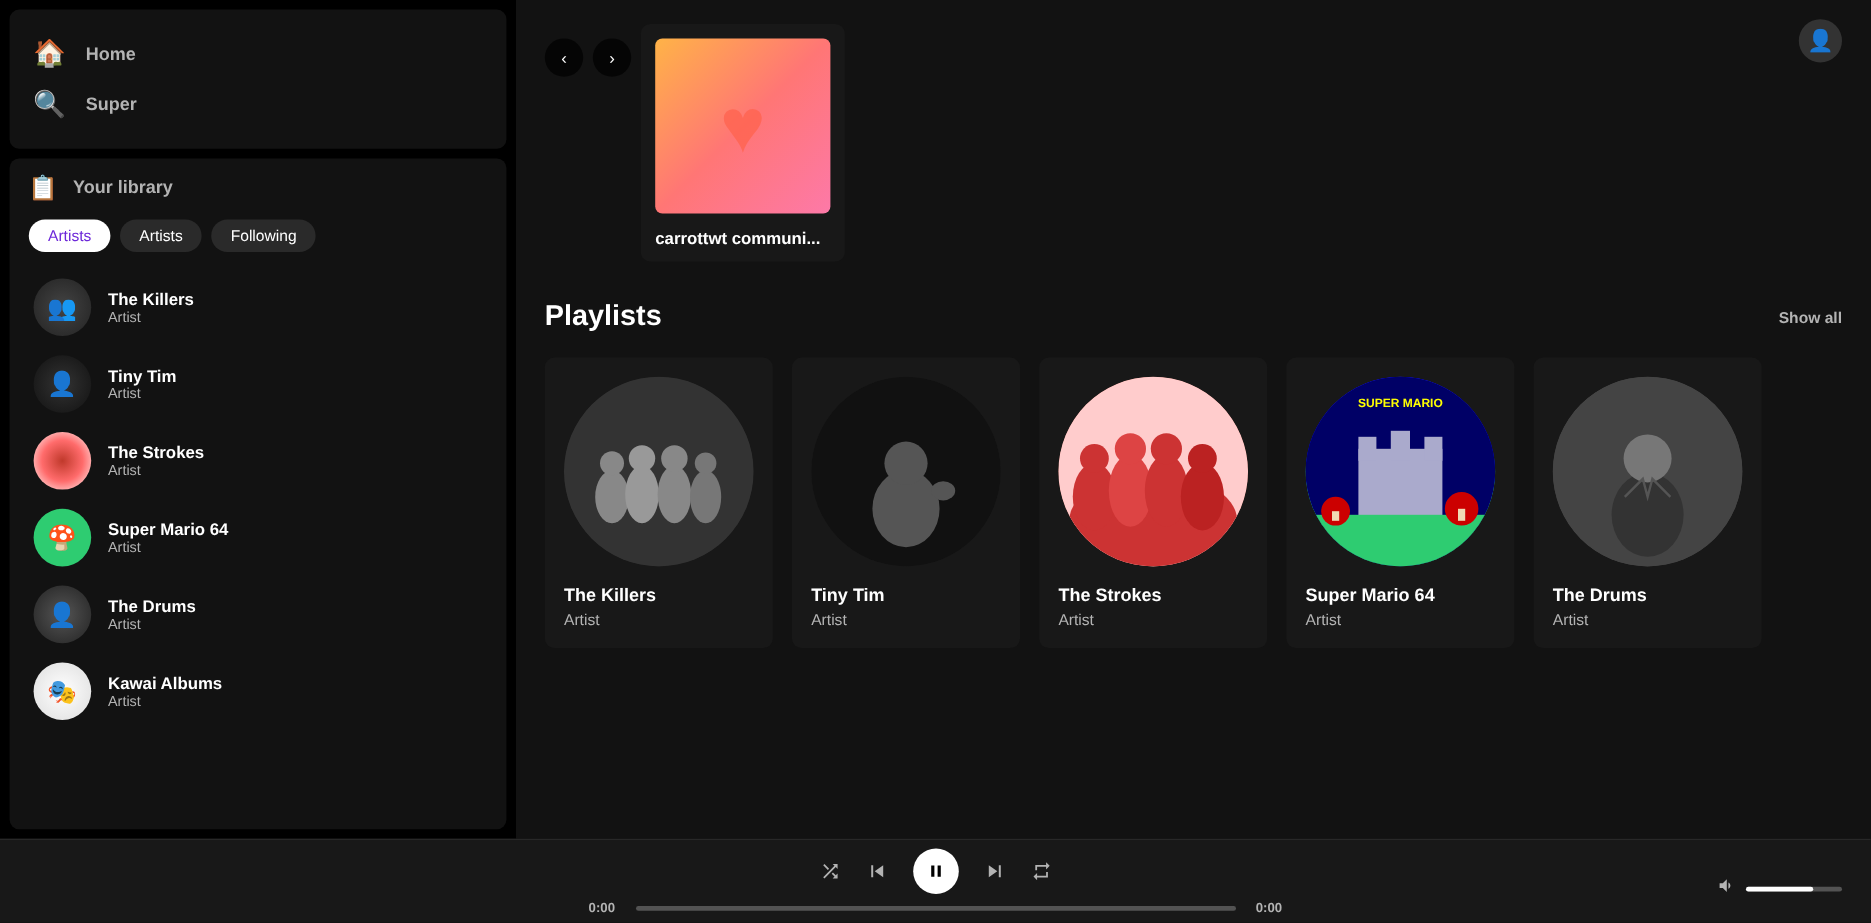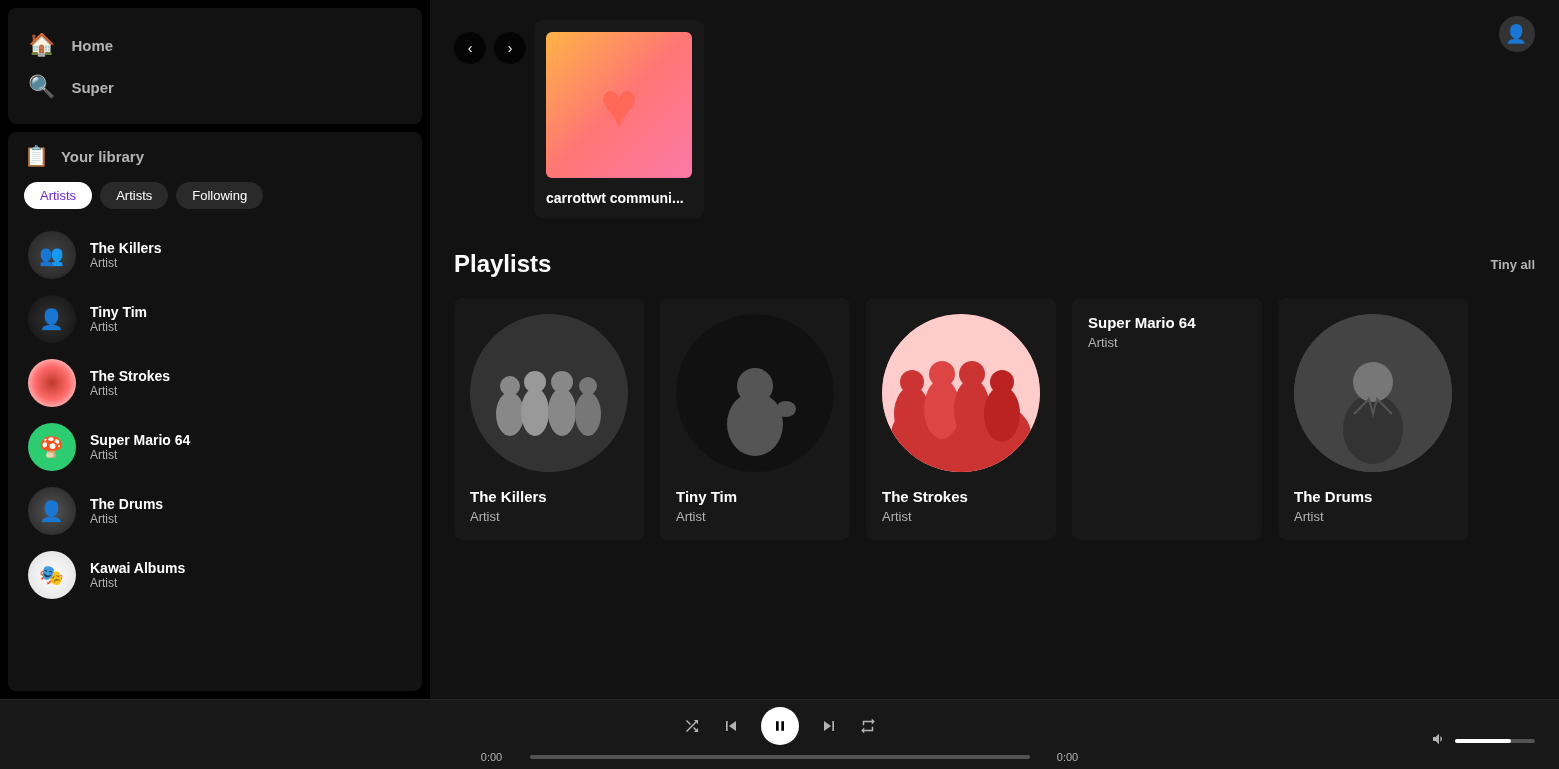--- a/index.html
+++ b/index.html
@@ -357,21 +357,22 @@
       cursor: pointer;
       font-size: 16px;
       display: flex;
       align-items: center;
       justify-content: center;
     }
 
     .progress-area {
       display: flex;
       align-items: center;
-      gap: 22px;
+      gap: 12px;
+      font-weight: bold;
     }
     .time-label {
       font-size: 11px;
       color: #b3b3b3;
       min-width: 32px;
       text-align: center;
     }
     .progress-bar-track {
       width: 500px;
       height: 4px;
@@ -539,21 +540,21 @@
           </div>
           <div class="card-title">carrottwt communi...</div>
         </div>
 
       </div>
     </div>
 
     <div>
       <div class="section-header">
         <span class="section-title">Playlists</span>
-        <span class="show-all-btn">Tiny all</span>
+        <span class="show-all-btn">Show all</span>
       </div>
 
       <div class="following-grid">
 
         <div class="following-card">
           <div class="following-avatar killers-f">
             <svg viewBox="0 0 158 158" xmlns="http://www.w3.org/2000/svg" width="158" height="158">
               <circle cx="79" cy="79" r="79" fill="#333"></circle>
 
               <ellipse cx="40" cy="100" rx="14" ry="22" fill="#888"></ellipse>
@@ -599,20 +600,41 @@
               <circle cx="90" cy="60" r="13" fill="#cc3333"></circle>
               <ellipse cx="120" cy="100" rx="18" ry="28" fill="#bb2222"></ellipse>
               <circle cx="120" cy="68" r="12" fill="#bb2222"></circle>
             </svg>
           </div>
           <div class="following-name">The Strokes</div>
           <div class="following-type">Artist</div>
         </div>
 
         <div class="following-card">
+          <div class="following-avatar mario-f">
+            <svg viewBox="0 0 158 158" xmlns="http://www.w3.org/2000/svg" width="158" height="158">
+              <circle cx="79" cy="79" r="79" fill="#0000cc"></circle>
+
+              <rect x="0" y="0" width="158" height="158" fill="#000066" rx="79"></rect>
+
+              <rect x="44" y="60" width="70" height="60" fill="#aaaacc"></rect>
+              <rect x="44" y="50" width="15" height="20" fill="#aaaacc"></rect>
+              <rect x="71" y="45" width="16" height="25" fill="#aaaacc"></rect>
+              <rect x="99" y="50" width="15" height="20" fill="#aaaacc"></rect>
+
+              <rect x="0" y="115" width="158" height="43" fill="#2ecc71"></rect>
+
+              <circle cx="25" cy="112" r="12" fill="#cc0000"></circle>
+              <rect x="22" y="112" width="6" height="8" fill="#f0d9b5"></rect>
+              <circle cx="130" cy="110" r="14" fill="#cc0000"></circle>
+              <rect x="127" y="110" width="6" height="10" fill="#f0d9b5"></rect>
+
+              <text x="79" y="25" text-anchor="middle" fill="#ffff00" font-size="10" font-weight="bold">SUPER MARIO</text>
+            </svg>
+          </div>
           <div class="following-name">Super Mario 64</div>
           <div class="following-type">Artist</div>
         </div>
 
         <div class="following-card">
           <div class="following-avatar drums-f">
             <svg viewBox="0 0 158 158" xmlns="http://www.w3.org/2000/svg" width="158" height="158">
               <circle cx="79" cy="79" r="79" fill="#444"></circle>
 
               <ellipse cx="79" cy="115" rx="30" ry="35" fill="#333"></ellipse>

